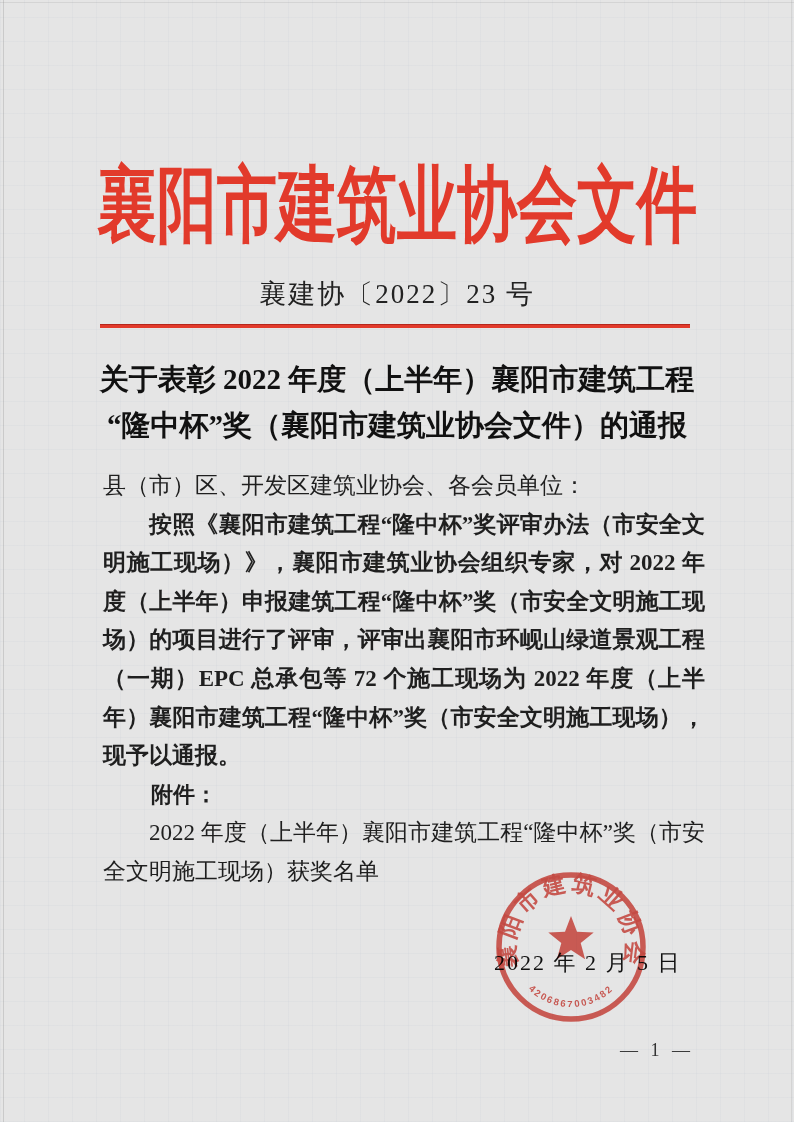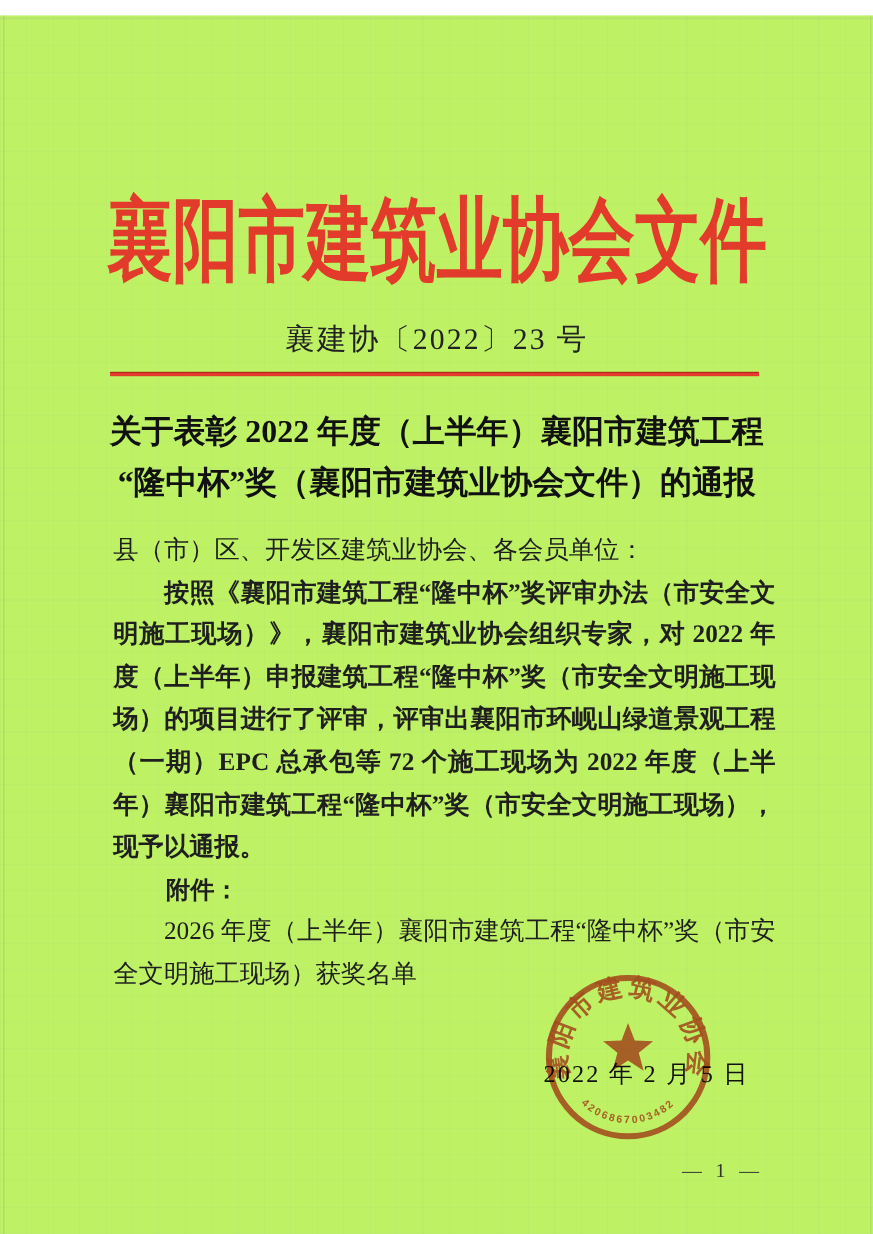--- a/index.html
+++ b/index.html
@@ -10,22 +10,21 @@
   body {
     width: 794px;
     height: 1122px;
     position: relative;
     overflow: hidden;
     font-family: "Liberation Serif", "DejaVu Serif", serif;
   }
   .page {
     position: absolute;
     inset: 0;
-    background: #bef264;
-    margin-top: 14px;
+    background: #e5e5e5;
   }
   
   .page::before {
     content: "";
     position: absolute;
     inset: 0;
     background-image:
       repeating-linear-gradient(0deg,  rgba(130,150,180,0.055) 0 1px, transparent 1px 24px),
       repeating-linear-gradient(90deg, rgba(130,150,180,0.055) 0 1px, transparent 1px 24px);
     pointer-events: none;
@@ -147,21 +146,21 @@
 
   <h1 class="doc-title">
     <span>关于表彰 2022 年度（上半年）襄阳市建筑工程</span><br>
     <span>“隆中杯”奖（襄阳市建筑业协会文件）的通报</span>
   </h1>
 
   <div class="body-text">
     <p class="salutation">县（市）区、开发区建筑业协会、各会员单位：</p>
     <p class="para-indent">按照《襄阳市建筑工程“隆中杯”奖评审办法（市安全文明施工现场）》，襄阳市建筑业协会组织专家，对 2022 年度（上半年）申报建筑工程“隆中杯”奖（市安全文明施工现场）的项目进行了评审，评审出襄阳市环岘山绿道景观工程（一期）EPC 总承包等 72 个施工现场为 2022 年度（上半年）襄阳市建筑工程“隆中杯”奖（市安全文明施工现场），现予以通报。</p>
     <p class="attach-label">附件：</p>
-    <p class="attach-text">2026 年度（上半年）襄阳市建筑工程“隆中杯”奖（市安全文明施工现场）获奖名单</p>
+    <p class="attach-text">2022 年度（上半年）襄阳市建筑工程“隆中杯”奖（市安全文明施工现场）获奖名单</p>
   </div>
 
   <div class="issue-date">2022 年 2 月 5 日</div>
 
   <svg class="official-seal" viewBox="-84 -84 168 168" xmlns="http://www.w3.org/2000/svg">
     <defs>
       <path id="sealTextArc" d="M -50.7 23.7 A 56 56 0 1 1 50.7 23.7" fill="none"></path>
       <path id="sealNumArc" d="M -46 38.6 A 60 60 0 0 0 46 38.6" fill="none"></path>
     </defs>
     <circle cx="0" cy="0" r="72" fill="none" stroke="#d8453c" stroke-width="5.5" stroke-opacity="0.9"></circle>

